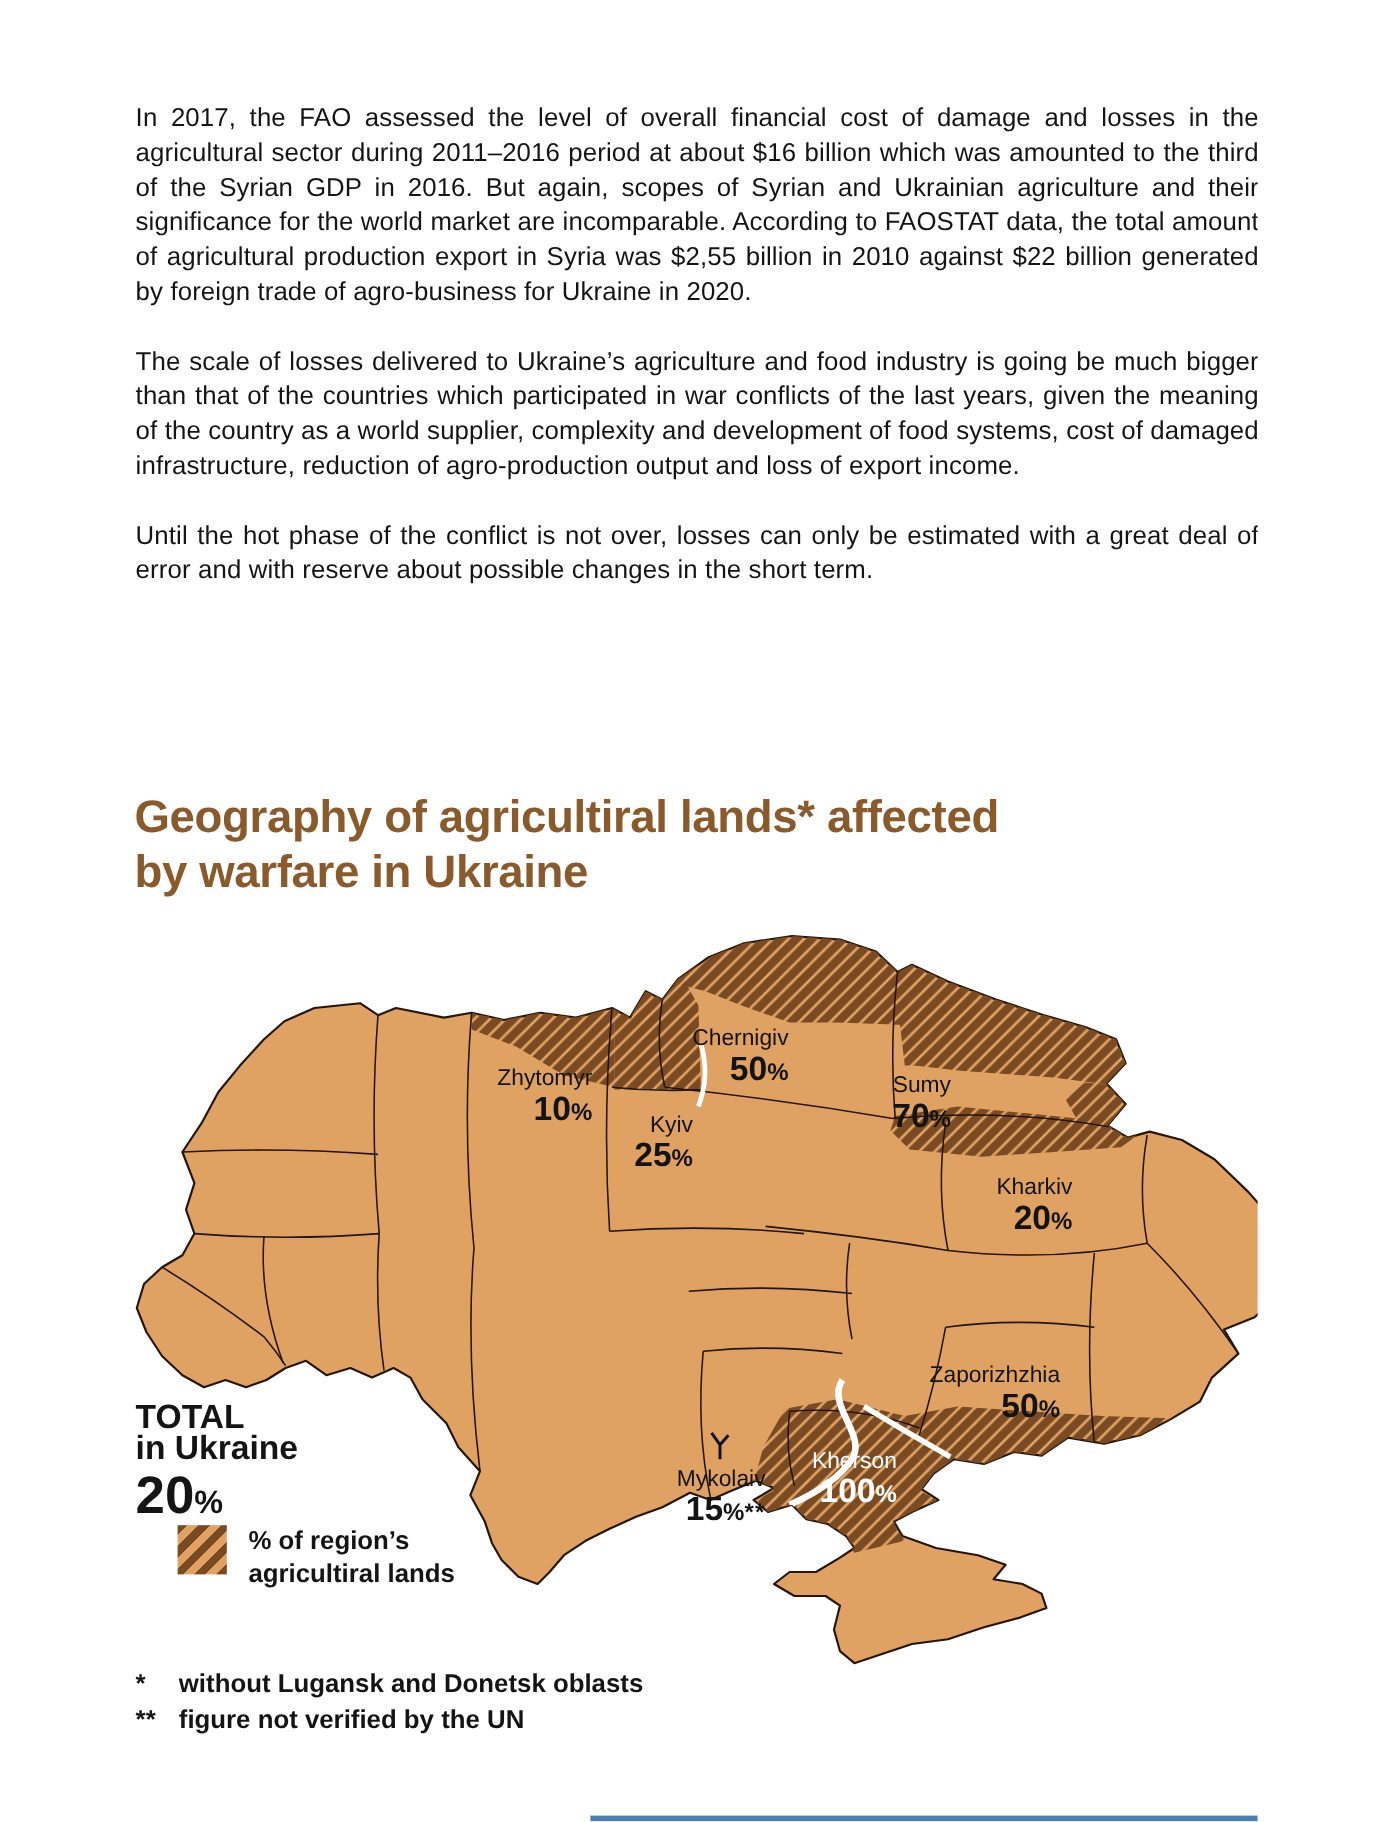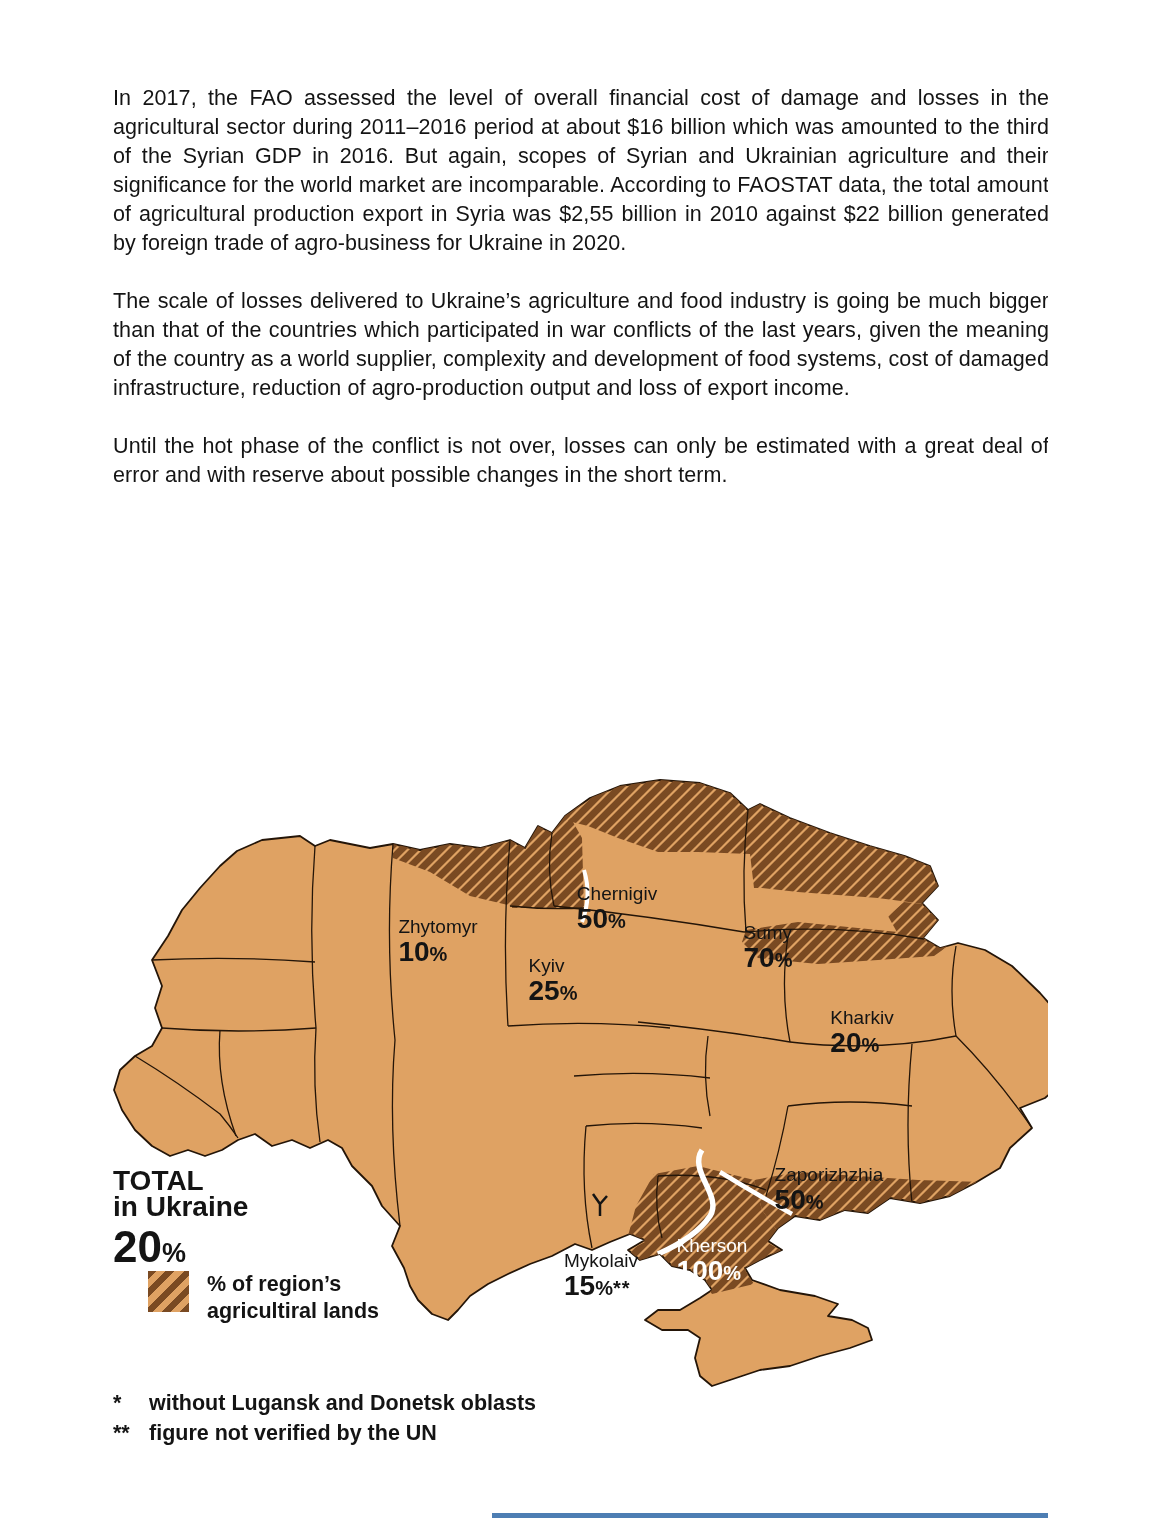--- a/index.html
+++ b/index.html
@@ -5,21 +5,21 @@
   html,body{margin:0;padding:0;background:#fff;}
   .page{position:relative;width:1048px;height:1518px;background:#ffffff;overflow:hidden;
         font-family:"Liberation Sans",sans-serif;color:#141414;}
   .body-copy{position:absolute;left:113px;top:84px;width:936px;}
   .body-copy p{margin:0 0 29px 0;font-size:21.5px;line-height:29px;letter-spacing:.1px;
                text-align:justify;color:#141414;}
   .page-heading{position:absolute;left:112px;top:633px;width:900px;
                 font-size:38px;line-height:46px;font-weight:800;letter-spacing:-.3px;
                 color:var(--title-color,#8A5A2B);white-space:pre-line;}
   .map-wrap{position:absolute;left:98px;top:776px;width:980px;height:632px;}
-  .region-label{position:absolute;transform:translateX(-50%);text-align:left;white-space:nowrap;margin-top:28px;}
+  .region-label{position:absolute;transform:translateX(-50%);text-align:right;white-space:nowrap;}
   .r-name{font-size:19px;line-height:22px;font-weight:400;}
   .r-val{font-size:28px;line-height:28px;font-weight:700;}
   .r-val .pct{font-size:20px;font-weight:700;}
   .r-val .suffix{font-size:20px;font-weight:700;letter-spacing:1px;}
   .total-block{position:absolute;left:113px;top:1168px;}
   .total-l1,.total-l2{font-size:28px;line-height:26px;font-weight:700;}
   .total-val{font-size:44px;line-height:50px;font-weight:800;margin-top:2px;}
   .total-val .total-pct{font-size:27px;font-weight:700;}
   .legend{position:absolute;left:113px;top:1271px;display:flex;align-items:flex-start;padding-left:35px;}
   .legend-swatch{width:41px;height:41px;flex:0 0 auto;
@@ -35,20 +35,22 @@
 <body>
 
 <div class="page" style="--land-color: #DFA263; --hatch-color: #7A4A22; --title-color: #8A5A2B; --accent-blue: #4D7EB3;">
 
   <div class="body-copy">
     <p>In 2017, the FAO assessed the level of overall financial cost of damage and losses in the agricultural sector during 2011–2016 period at about $16 billion which was amounted to the third of the Syrian GDP in 2016. But again, scopes of Syrian and Ukrainian agriculture and their significance for the world market are incomparable. According to FAOSTAT data, the total amount of agricultural production export in Syria was $2,55 billion in 2010 against $22 billion generated by foreign trade of agro-business for Ukraine in 2020.</p>
     <p>The scale of losses delivered to Ukraine’s agriculture and food industry is going be much bigger than that of the countries which participated in war conflicts of the last years, given the meaning of the country as a world supplier, complexity and development of food systems, cost of damaged infrastructure, reduction of agro-production output and loss of export income.</p>
     <p>Until the hot phase of the conflict is not over, losses can only be estimated with a great deal of error and with reserve about possible changes in the short term.</p>
   </div>
 
+  <h1 class="page-heading">Geography of agricultiral lands* affected
+by warfare in Ukraine</h1>
 
   <div class="map-wrap">
     <svg width="980" height="632" viewBox="0 0 980 632">
       <defs>
         <pattern id="hatch" width="13" height="13" patternUnits="userSpaceOnUse">
           <path d="M0,13 L13,0 M-6.5,6.5 L6.5,-6.5 M6.5,19.5 L19.5,6.5" stroke="#7A4A22" stroke-width="7" fill="none"></path>
         </pattern>
         <clipPath id="land-clip">
           <path d="M139,75 L164,64 202,60 217,70 232,64 272,72 295,68 322,74 352,68 382,72 412,64 427,72 440,50 454,57 467,40 492,22 522,10 562,4 602,7 632,17 650,34 662,28 692,42 732,57 772,70 807,80 832,90 840,110 824,127 840,144 825,162 842,172 860,167 887,174 914,190 942,217 964,242 977,272 970,302 947,322 922,332 934,352 912,372 902,392 877,407 852,420 822,427 792,422 770,437 747,434 722,444 697,440 680,452 670,465 684,474 662,484 647,492 654,504 682,514 717,520 740,528 730,540 754,544 770,552 774,564 752,572 722,580 692,590 662,594 632,604 614,610 602,600 597,582 602,562 590,554 564,554 547,544 560,534 582,534 602,522 614,514 607,504 592,494 574,490 562,478 542,484 530,474 547,464 532,458 512,466 494,474 477,468 454,480 432,488 410,498 390,508 372,520 360,534 350,544 334,538 320,524 312,510 306,492 294,470 302,450 284,430 274,410 254,390 244,372 230,364 212,372 194,364 174,370 157,358 140,364 124,374 107,380 90,374 72,380 54,370 37,354 24,334 16,314 22,294 37,280 54,270 64,252 57,232 64,210 54,184 70,160 84,134 102,112 122,90 Z"></path>
         </clipPath>
@@ -102,21 +104,21 @@
         <path stroke-width="4" d="M486,94 Q494,120 484,146"></path>
         <path stroke-width="5.5" d="M604,374 C590,395 625,420 612,440 C600,458 578,470 560,478"></path>
         <path stroke-width="4.5" d="M622,396 Q658,418 694,438"></path>
       </g>
 
       <path d="M502,440 L502,428 M502,428 L495,418 M502,428 L509,420" stroke="#141414" stroke-width="2.5" fill="none"></path>
     </svg>
   </div>
 
   <div id="region-layer">
-      <div class="region-label" style="left: 438px; top: 888px; color: rgb(20, 20, 20);">
+      <div class="region-label" style="left: 454px; top: 888px; color: rgb(20, 20, 20);">
         <div class="r-name">Zhytomyr</div>
         <div class="r-val"><span>10</span><span class="pct">%</span></div>
       </div>
       <div class="region-label" style="left: 553px; top: 927px; color: rgb(20, 20, 20);">
         <div class="r-name">Kyiv</div>
         <div class="r-val"><span>25</span><span class="pct">%</span></div>
       </div>
       <div class="region-label" style="left: 617px; top: 855px; color: rgb(20, 20, 20);">
         <div class="r-name">Chernigiv</div>
         <div class="r-val"><span>50</span><span class="pct">%</span></div>

